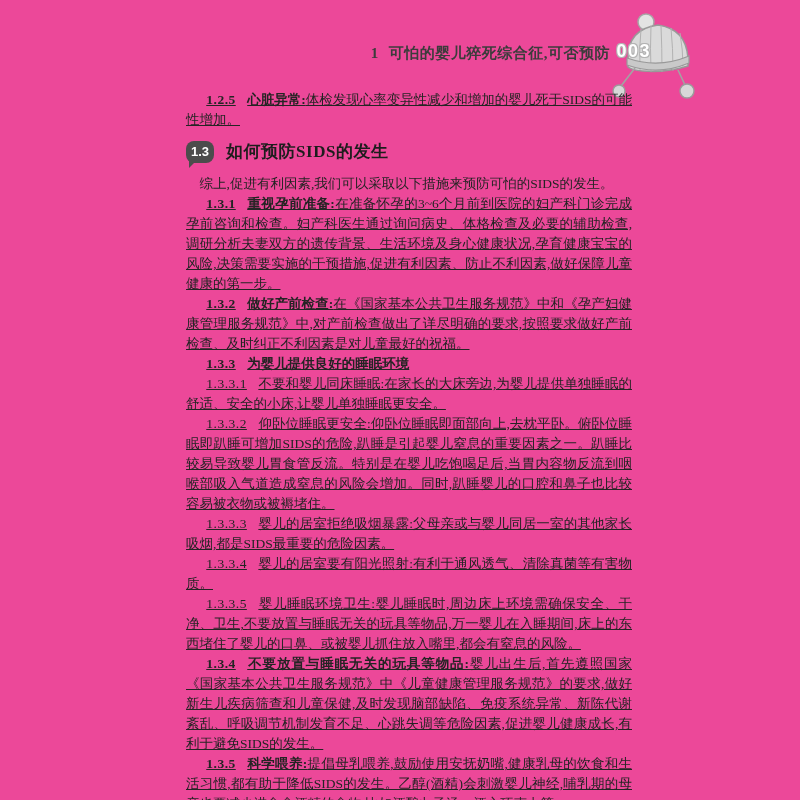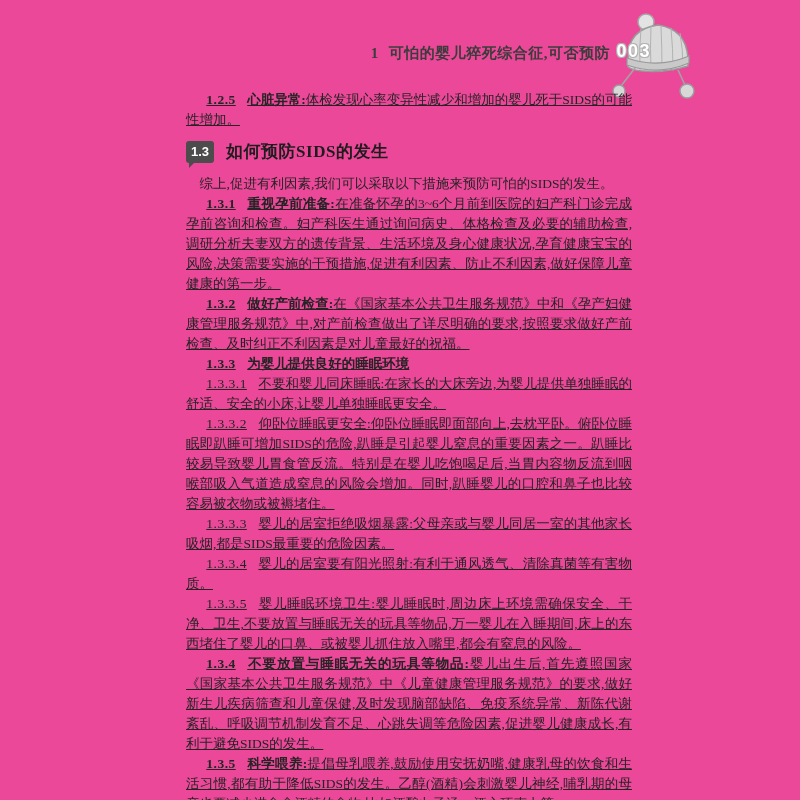--- a/index.html
+++ b/index.html
@@ -77,21 +77,21 @@
   .badge {
     position: relative;
     display: inline-block;
     background: #4c4c4c;
     color: #ffffff;
     font-family: "Liberation Sans", sans-serif;
     font-weight: bold;
     font-size: 13px;
     line-height: 1;
     padding: 4px 5px 5px 5px;
-    border-radius: 3px;
+    border-radius: 8px;
   }
   .badge::after {
     content: "";
     position: absolute;
     left: 3px;
     bottom: -5px;
     width: 0; height: 0;
     border: 4px solid transparent;
     border-top-color: #4c4c4c;
     border-left-color: #4c4c4c;

